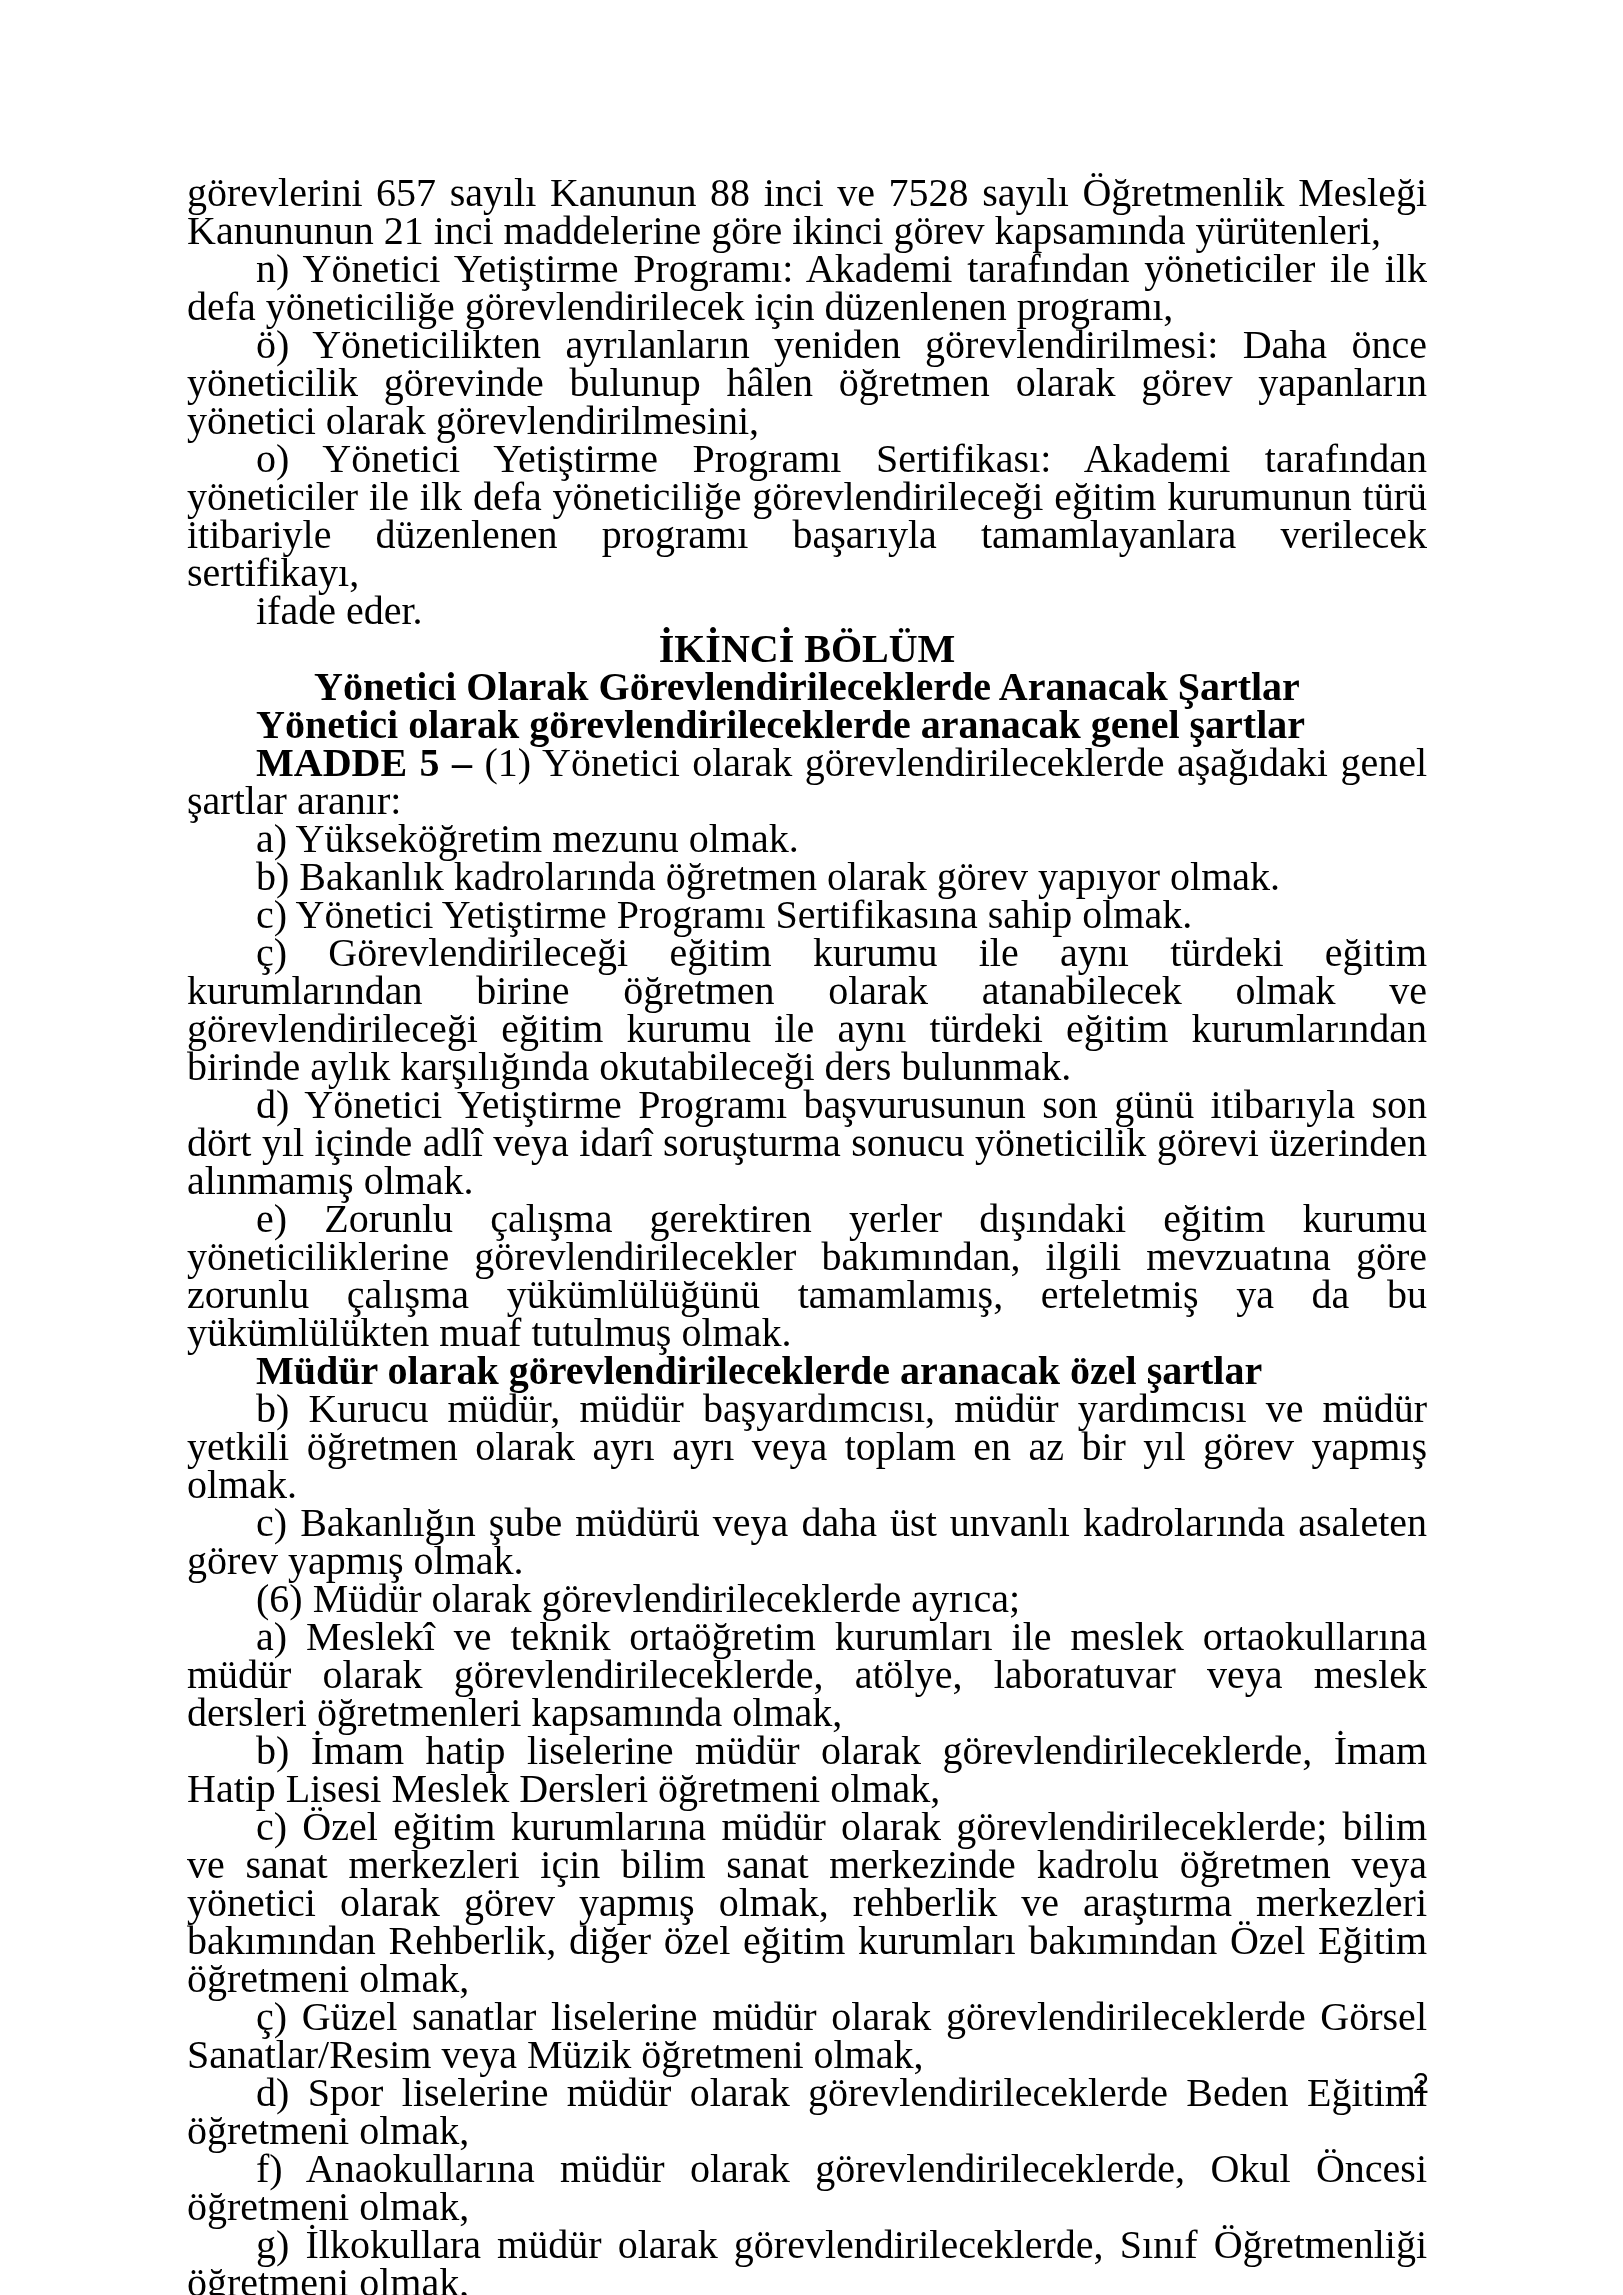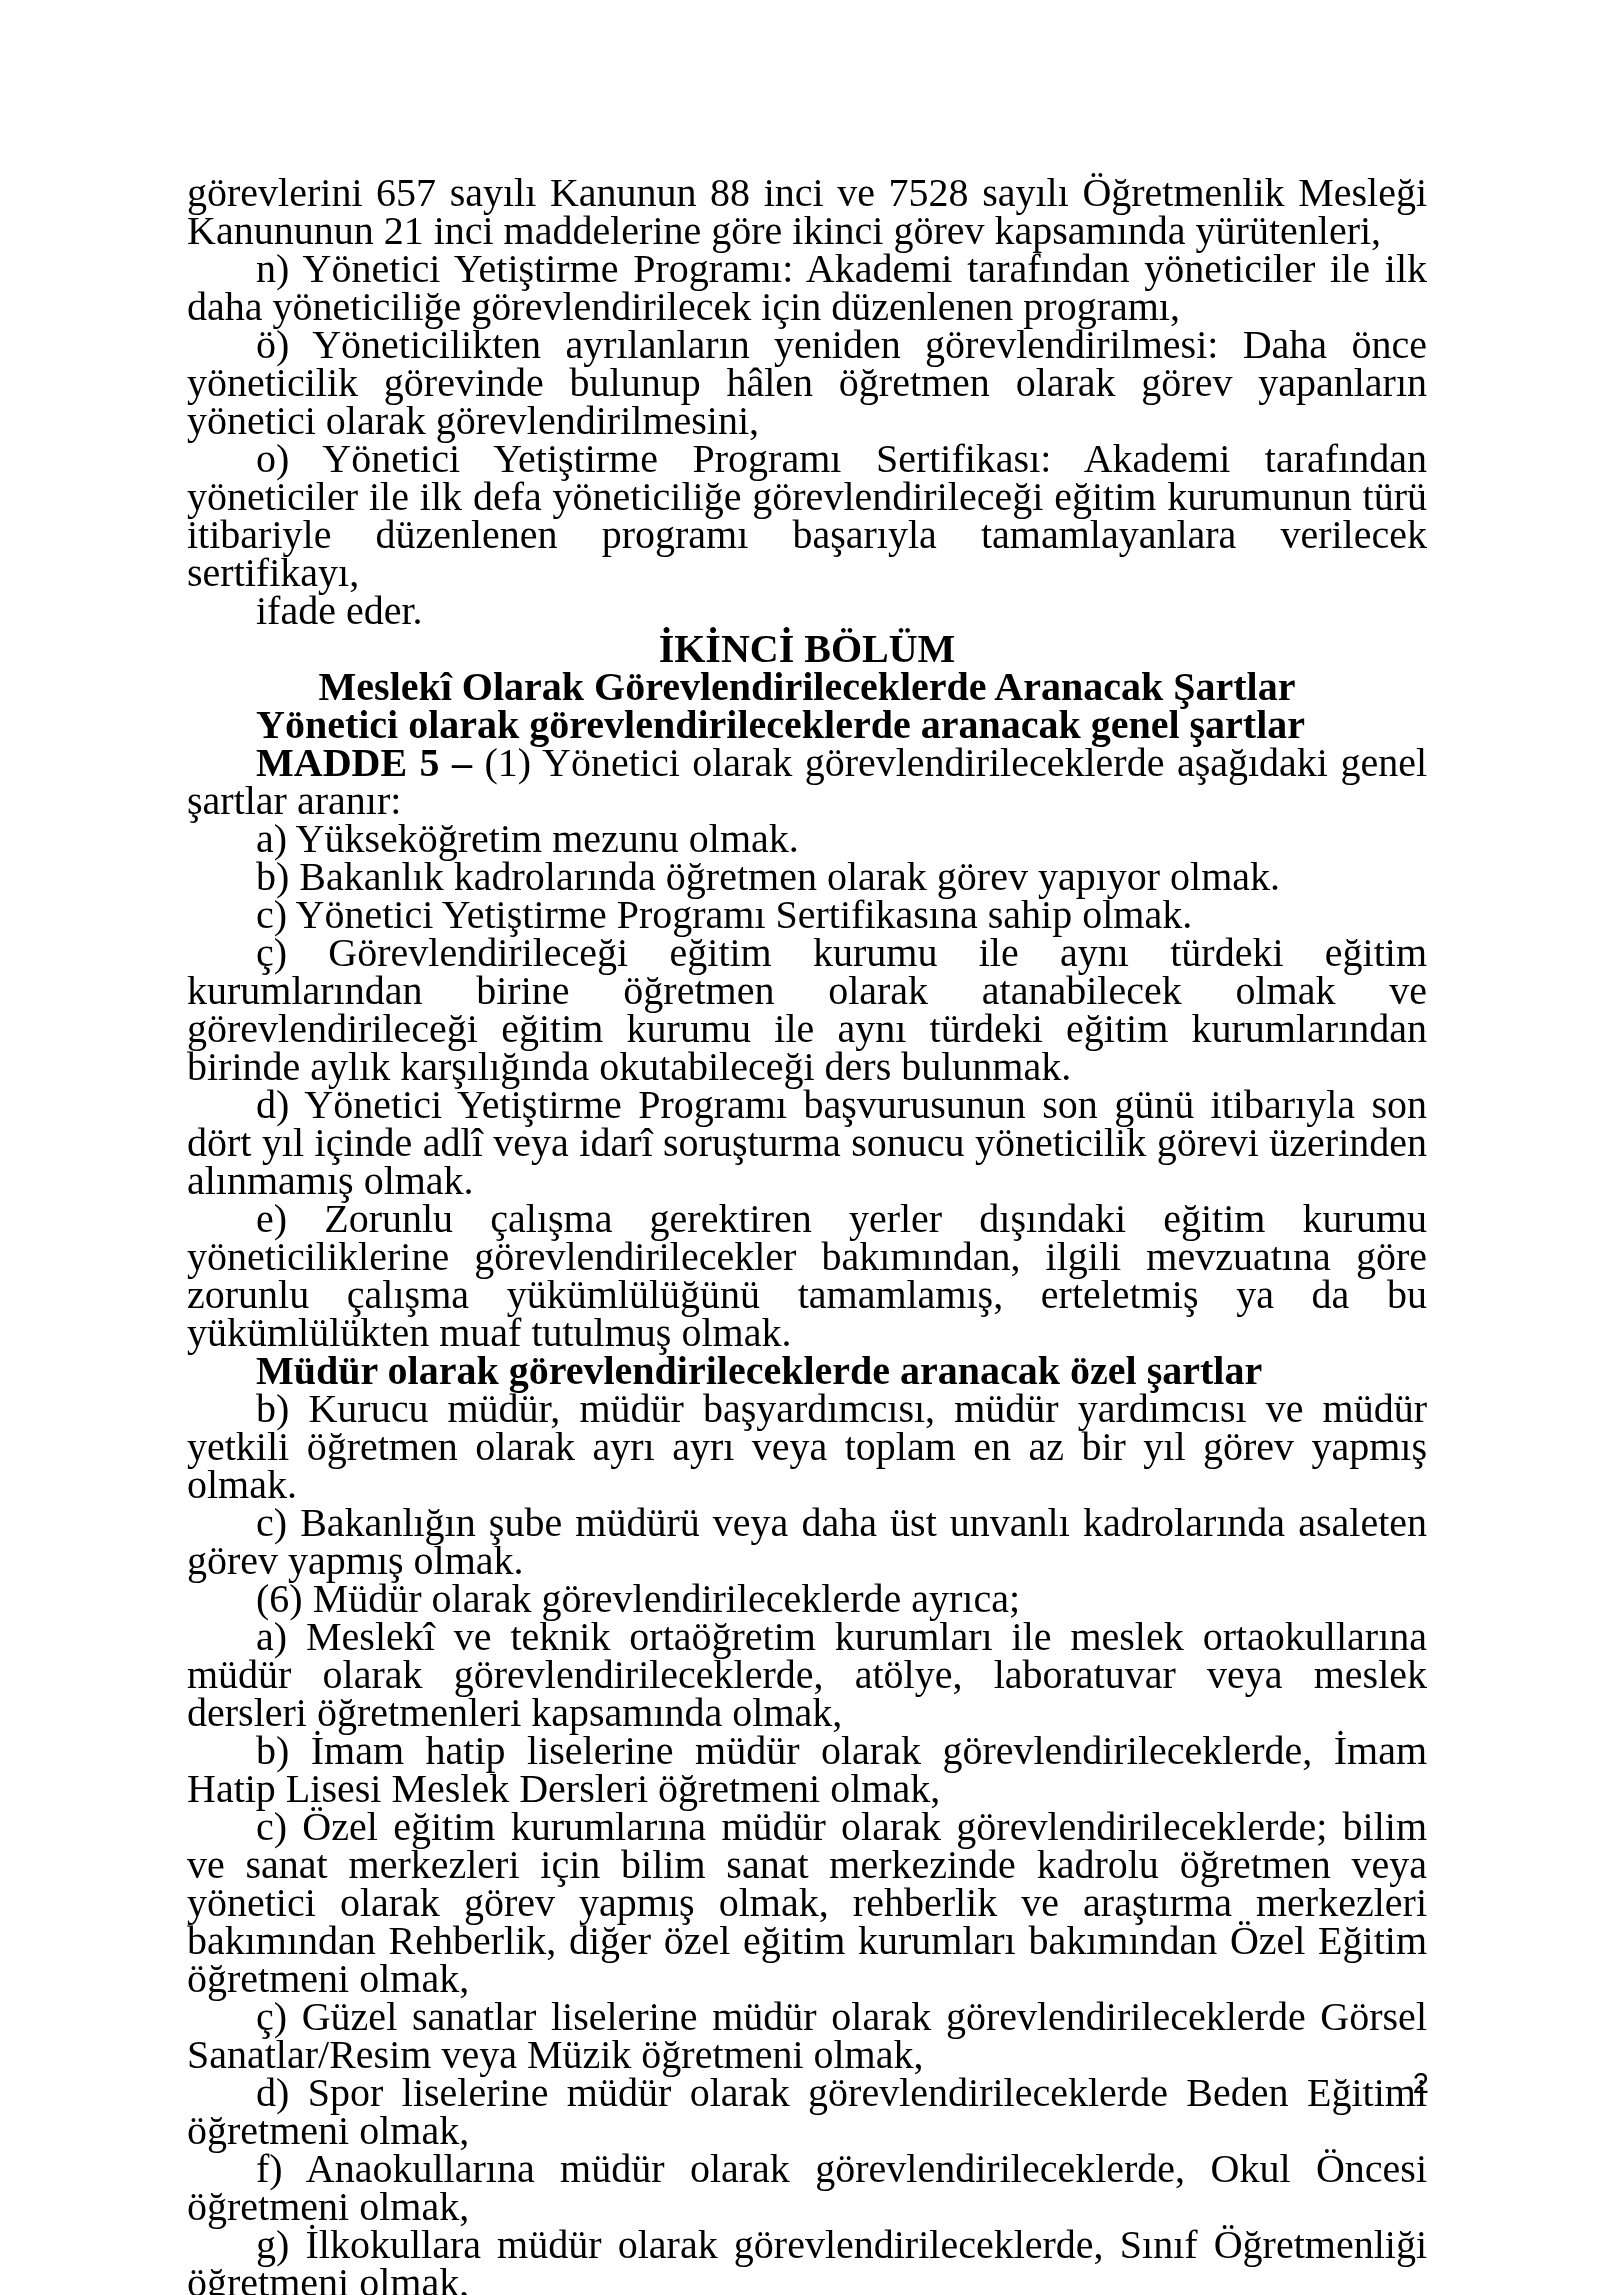--- a/index.html
+++ b/index.html
@@ -45,26 +45,26 @@
     line-height: 34px;
     color: #000000;
   }
 </style>
 </head>
 <body>
 
 <div class="page">
   <div class="doc-body">
       <p class="cont">görevlerini 657 sayılı Kanunun 88 inci ve 7528 sayılı Öğretmenlik Mesleği Kanununun 21 inci maddelerine göre ikinci görev kapsamında yürütenleri,</p>
-      <p class="indent">n) Yönetici Yetiştirme Programı: Akademi tarafından yöneticiler ile ilk daha yöneticiliğe görevlendirilecek için düzenlenen programı,</p>
+      <p class="indent">n) Yönetici Yetiştirme Programı: Akademi tarafından yöneticiler ile ilk defa yöneticiliğe görevlendirilecek için düzenlenen programı,</p>
       <p class="indent">ö) Yöneticilikten ayrılanların yeniden görevlendirilmesi: Daha önce yöneticilik görevinde bulunup hâlen öğretmen olarak görev yapanların yönetici olarak görevlendirilmesini,</p>
       <p class="indent">o) Yönetici Yetiştirme Programı Sertifikası: Akademi tarafından yöneticiler ile ilk defa yöneticiliğe görevlendirileceği eğitim kurumunun türü itibariyle düzenlenen programı başarıyla tamamlayanlara verilecek sertifikayı,</p>
       <p class="indent">ifade eder.</p>
       <p class="center-bold">İKİNCİ BÖLÜM</p>
-      <p class="center-bold">Meslekî Olarak Görevlendirileceklerde Aranacak Şartlar</p>
+      <p class="center-bold">Yönetici Olarak Görevlendirileceklerde Aranacak Şartlar</p>
       <p class="indent-bold">Yönetici olarak görevlendirileceklerde aranacak genel şartlar</p>
       <p class="indent"><span class="madde-prefix">MADDE 5 – </span>(1) Yönetici olarak görevlendirileceklerde aşağıdaki genel şartlar aranır:</p>
       <p class="indent">a) Yükseköğretim mezunu olmak.</p>
       <p class="indent">b) Bakanlık kadrolarında öğretmen olarak görev yapıyor olmak.</p>
       <p class="indent">c) Yönetici Yetiştirme Programı Sertifikasına sahip olmak.</p>
       <p class="indent">ç) Görevlendirileceği eğitim kurumu ile aynı türdeki eğitim kurumlarından birine öğretmen olarak atanabilecek olmak ve görevlendirileceği eğitim kurumu ile aynı türdeki eğitim kurumlarından birinde aylık karşılığında okutabileceği ders bulunmak.</p>
       <p class="indent">d) Yönetici Yetiştirme Programı başvurusunun son günü itibarıyla son dört yıl içinde adlî veya idarî soruşturma sonucu yöneticilik görevi üzerinden alınmamış olmak.</p>
       <p class="indent">e) Zorunlu çalışma gerektiren yerler dışındaki eğitim kurumu yöneticiliklerine görevlendirilecekler bakımından, ilgili mevzuatına göre zorunlu çalışma yükümlülüğünü tamamlamış, erteletmiş ya da bu yükümlülükten muaf tutulmuş olmak.</p>
       <p class="indent-bold">Müdür olarak görevlendirileceklerde aranacak özel şartlar</p>
       <p class="indent">b) Kurucu müdür, müdür başyardımcısı, müdür yardımcısı ve müdür yetkili öğretmen olarak ayrı ayrı veya toplam en az bir yıl görev yapmış olmak.</p>

